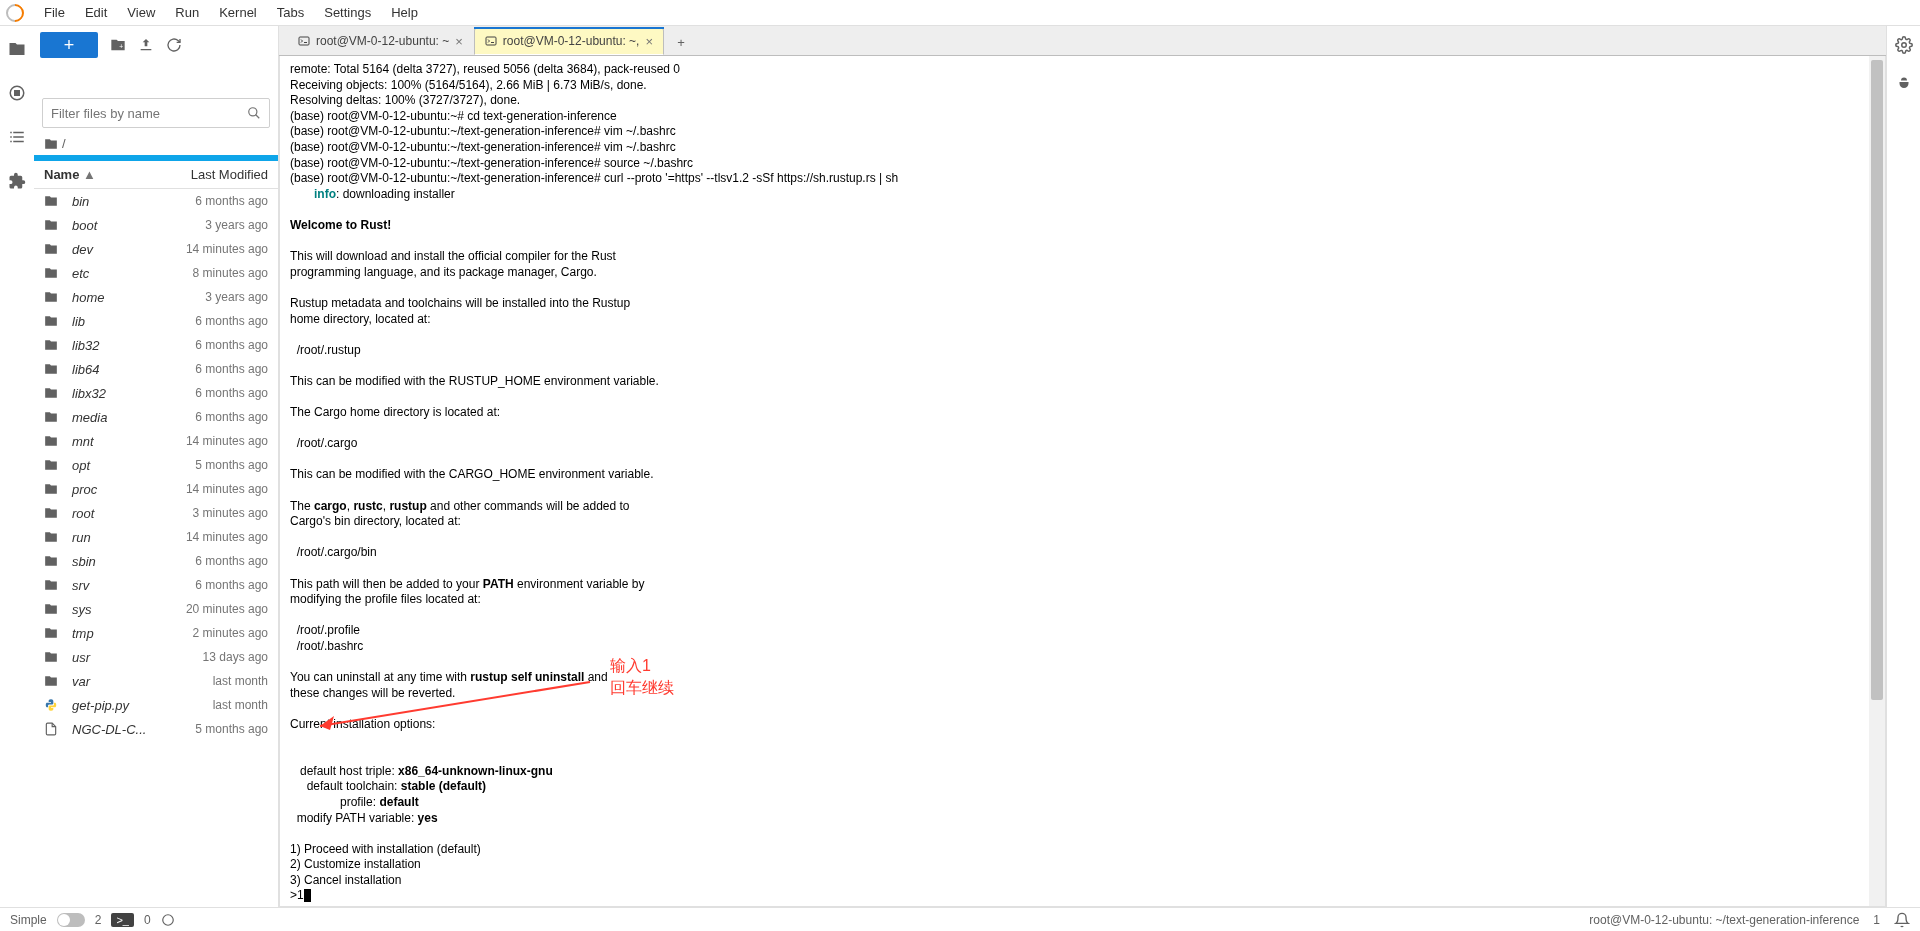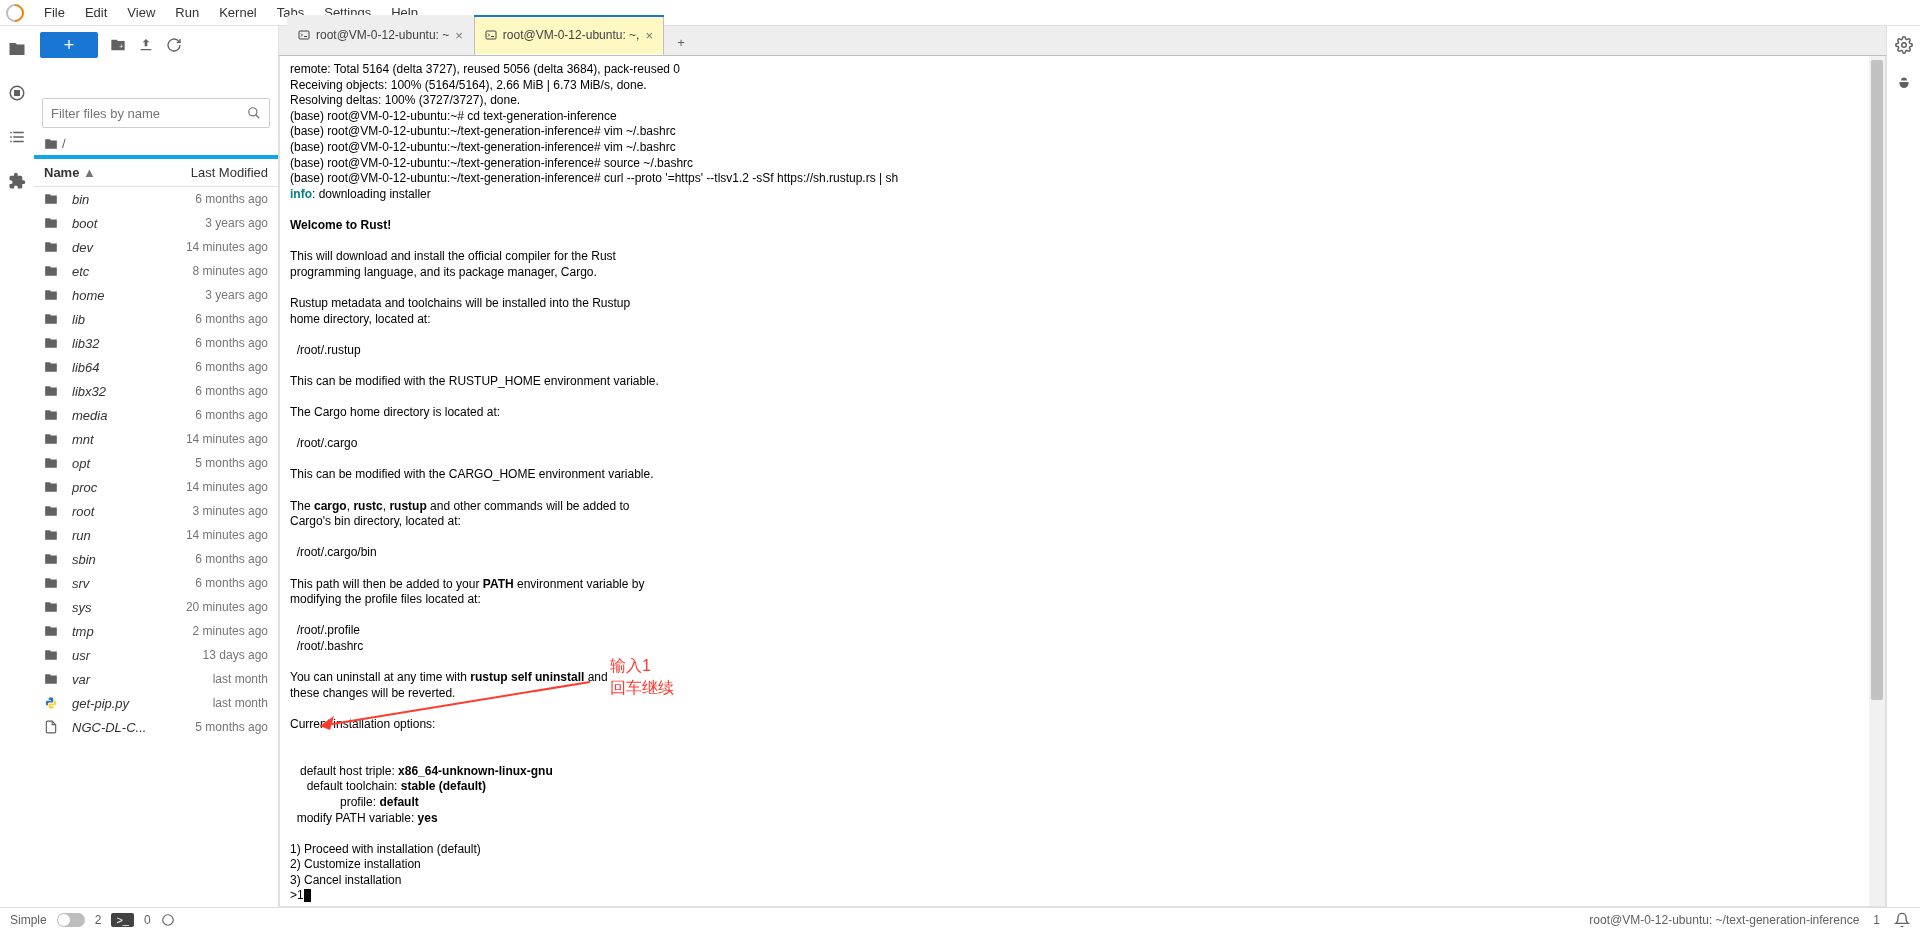--- a/index.html
+++ b/index.html
@@ -12,38 +12,38 @@
 .left-rail .ic { width: 18px; height: 18px; color: #616161; display: flex; align-items: center; justify-content: center; }
 .left-rail .ic svg { width: 18px; height: 18px; }
 .file-panel { width: 245px; border-right: 1px solid #e0e0e0; display: flex; flex-direction: column; background: #fff; }
 .fp-toolbar { height: 38px; display: flex; align-items: center; padding: 0 6px; gap: 12px; }
 .btn-new { background: #1976d2; color: #fff; width: 58px; height: 26px; border-radius: 2px; display: flex; align-items: center; justify-content: center; font-size: 18px; }
 .tool-ic { width: 16px; height: 16px; color: #616161; }
 .fp-search { padding: 4px 8px; }
 .search-box { display: flex; align-items: center; border: 1px solid #cfcfcf; border-radius: 2px; height: 30px; padding: 0 8px; margin-top: 30px; }
 .search-box input { flex: 1; border: none; outline: none; font-size: 13px; }
 .fp-crumb { padding: 4px 10px; display: flex; align-items: center; gap: 4px; color: #616161; }
-.fp-header { display: flex; justify-content: space-between; padding: 6px 10px; border-top: 4px solid #0ea5e9; border-bottom: 1px solid #e0e0e0; font-size: 13px; }
+.fp-header { display: flex; justify-content: space-between; padding: 6px 10px; border-top: 6px solid #0ea5e9; border-bottom: 1px solid #e0e0e0; font-size: 13px; }
 .fp-header .name { font-weight: 600; }
 .fp-list { flex: 1; overflow-y: auto; }
 .fp-row { display: flex; justify-content: space-between; align-items: center; padding: 2px 10px; height: 24px; }
 .fp-row .nm { display: flex; align-items: center; gap: 14px; font-style: italic; }
 .fp-row .mod { color: #757575; font-size: 12px; }
 .fp-row svg { width: 14px; height: 14px; }
 .content { flex: 1; display: flex; flex-direction: column; min-width: 0; }
 .tabbar { height: 30px; background: #eeeeee; border-bottom: 1px solid #bdbdbd; display: flex; align-items: flex-end; padding-left: 8px; }
-.tab { height: 40px; padding: 0 10px; display: flex; align-items: center; gap: 6px; background: #eeeeee; border: 1px solid transparent; font-size: 12px; color: #424242; border-top-left-radius: 4px; border-top-right-radius: 4px; }
+.tab { height: 28px; padding: 0 10px; display: flex; align-items: center; gap: 6px; background: #eeeeee; border: 1px solid transparent; font-size: 12px; color: #424242; border-top-left-radius: 4px; border-top-right-radius: 4px; }
 .tab.active { background: #fef9c3; border: 1px solid #bdbdbd; border-bottom-color: #fff; position: relative; }
 .tab.active::before { content: ""; position: absolute; top: -1px; left: -1px; right: -1px; height: 2px; background: #1976d2; }
 .tab .x { font-size: 13px; color: #757575; }
 .tab-add { width: 26px; height: 26px; display: flex; align-items: center; justify-content: center; color: #616161; margin-left: 4px; }
 .terminal-wrap { flex: 1; background: #fff; border: 1px solid #e0e0e0; border-top: none; overflow: hidden; position: relative; display: flex; }
 .terminal { flex: 1; padding: 6px 10px; font-family: "Consolas","Menlo","DejaVu Sans Mono",monospace; font-size: 12px; line-height: 1.3; color: #000; white-space: pre; overflow: auto; position: relative; }
 .terminal .b { font-weight: bold; }
-.terminal .c-teal { color: #008080; }
+.terminal .c-teal { color: #008080; margin-left: 24px; }
 .cursor { display: inline-block; width: 7px; height: 13px; background: #000; vertical-align: text-bottom; }
 .anno-arrow { position: absolute; pointer-events: none; }
 .anno-text { position: absolute; color: #ff3b30; font-size: 16px; }
 .scrollbar-v { width: 16px; background: #f1f1f1; display: flex; flex-direction: column; }
 .scrollbar-v .track { flex: 1; position: relative; }
 .scrollbar-v .thumb { position: absolute; left: 2px; right: 2px; top: 4px; height: 640px; background: #c1c1c1; border-radius: 2px; }
 .right-rail { width: 34px; background: #fff; display: flex; flex-direction: column; align-items: center; padding-top: 10px; gap: 22px; border-left: 1px solid #e0e0e0; }
 .statusbar { height: 24px; border-top: 1px solid #e0e0e0; display: flex; align-items: center; padding: 0 10px; font-size: 12px; color: #616161; }
 .statusbar .left { display: flex; align-items: center; gap: 10px; }
 .statusbar .right { margin-left: auto; display: flex; align-items: center; gap: 14px; }

